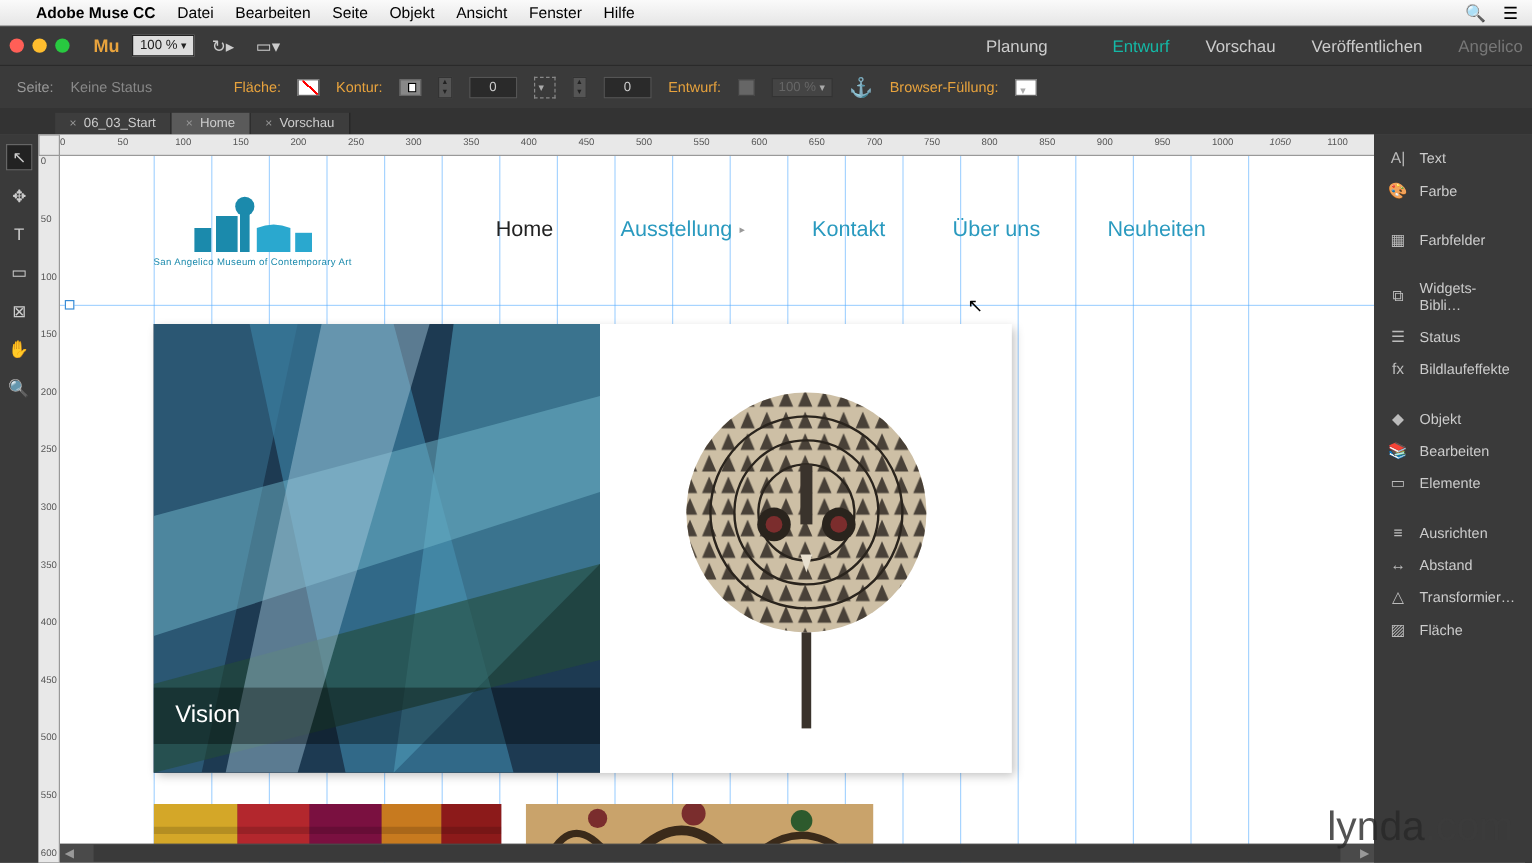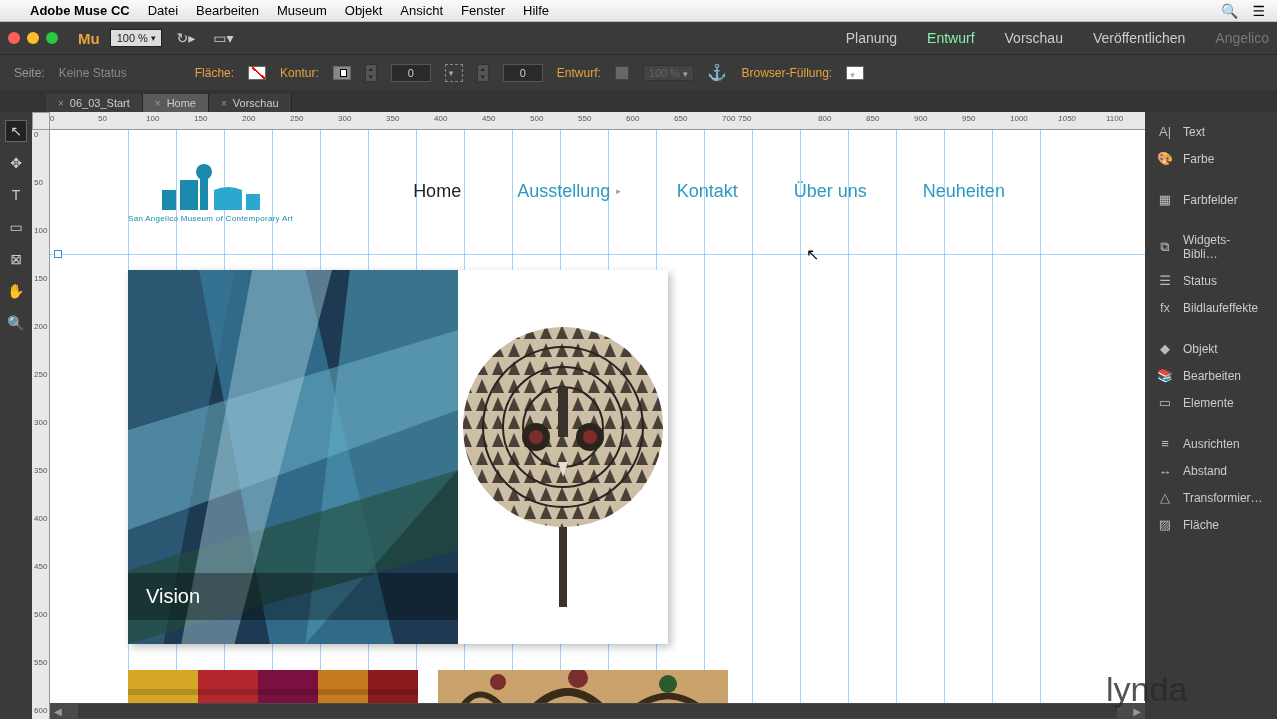--- a/index.html
+++ b/index.html
@@ -15,21 +15,21 @@
 .app-topbar { height: 32px; background: #3a3a3a; display: flex; align-items: center; padding: 0 8px; gap: 10px; }
 .traffic { display: flex; gap: 7px; margin-right: 10px; }
 .tl { width: 12px; height: 12px; border-radius: 50%; }
 .tl.red { background: #ff5f57; } .tl.yellow { background: #ffbd2e; } .tl.green { background: #28c940; }
 .mu-logo { color: #e8a33d; font-weight: bold; font-size: 15px; }
 .zoom-box { background: #ddd; border: 1px solid #222; color: #222; font-size: 11px; padding: 2px 6px; display: flex; align-items: center; gap: 3px; }
 .zoom-box::after { content:"▾"; font-size: 9px; }
 .icon-btn { color: #ccc; font-size: 14px; padding: 0 4px; }
 .mode-tabs { margin-left: auto; display: flex; gap: 30px; font-size: 14px; }
 .mode-tabs span { color: #ccc; }
-.mode-tabs .active { color: #86efac; }
+.mode-tabs .active { color: #14b8a6; margin-left: 24px; }
 .mode-tabs .disabled { color: #777; }
 
 
 .control-bar { height: 36px; background: #3a3a3a; display: flex; align-items: center; padding: 0 14px; gap: 14px; font-size: 12px; color: #999; border-top: 1px solid #2a2a2a; }
 .control-bar .lbl-orange { color: #e8a33d; }
 .swatch { width: 18px; height: 14px; background: #fff; border: 1px solid #666; display: inline-block; vertical-align: middle; position: relative; }
 .swatch.diag::after { content:""; position:absolute; left:0; top:0; right:0; bottom:0; background: linear-gradient(to top right, transparent 45%, red 45%, red 55%, transparent 55%); }
 .swatch.konturbox { background: #888; }
 .swatch.konturbox::after { content:""; position:absolute; left:3px; top:2px; right:3px; bottom:2px; border:1px solid #000; background:#fff; }
 .dd::after { content:"▾"; font-size:9px; margin-left:3px; color:#aaa; }
@@ -72,21 +72,21 @@
 .logo .mark { width: 110px; height: 54px; position: relative; }
 .logo .mark svg { width:100%; height:100%; }
 .logo .name { font-size:27px; letter-spacing:4px; color:#1b8aac; font-weight:400; margin-top:4px; }
 .logo .sub { font-size:8px; color:#1b8aac; letter-spacing:0.3px; }
 .site-nav { margin-left: 120px; display:flex; gap: 56px; font-size:18px; }
 .site-nav a { text-decoration:none; color:#2a9abf; display:flex; align-items:center; gap:6px; }
 .site-nav a.current { color:#222; }
 .site-nav .dd-ind { font-size:9px; color:#999; }
 
 
-.hero-row { position:absolute; top:140px; left:78px; width:540px; height:374px; box-shadow: 3px 3px 8px rgba(0,0,0,0.25); background:#fff; display:flex; }
+.hero-row { position:absolute; top:140px; left:78px; width:715px; height:374px; box-shadow: 3px 3px 8px rgba(0,0,0,0.25); background:#fff; display:flex; }
 .hero-left { width:372px; background: #234; position: relative; overflow:hidden; }
 .hero-left svg { width:100%; height:100%; display:block; }
 .hero-left .caption { position:absolute; left:0; right:0; bottom:24px; background: rgba(0,0,0,0.35); padding:12px 18px; color:#fff; font-size:20px; font-weight:500; }
 .hero-right { flex:1; background:#fff; display:flex; align-items:center; justify-content:center; }
 .hero-right svg { width:210px; height:340px; }
 
 .thumb-row { position:absolute; top:540px; left:78px; display:flex; gap:20px; }
 .thumb { width:290px; height:44px; overflow:hidden; }
 .thumb svg { width:100%; height:100%; }
 
@@ -111,21 +111,21 @@
 .handle { position:absolute; width:8px; height:8px; background:#fff; border:1px solid #3a8dd6; }
 </style>
 </head>
 <body>
 
 <div class="mac-menubar">
   <span class="apple"></span>
   <span class="app-name">Adobe Muse CC</span>
   <span>Datei</span>
   <span>Bearbeiten</span>
-  <span>Museum</span>
+  <span>Seite</span>
   <span>Objekt</span>
   <span>Ansicht</span>
   <span>Fenster</span>
   <span>Hilfe</span>
   <div class="right">
     <span>🔍</span>
     <span>☰</span>
   </div>
 </div>
 
@@ -215,21 +215,21 @@
         <span style="left: 240px;">250</span>
         <span style="left: 288px;">300</span>
         <span style="left: 336px;">350</span>
         <span style="left: 384px;">400</span>
         <span style="left: 432px;">450</span>
         <span style="left: 480px;">500</span>
         <span style="left: 528px;">550</span>
         <span style="left: 576px;">600</span>
         <span style="left: 624px;">650</span>
         <span style="left: 672px; text-align: center;">700</span>
-        <span style="left: 688px;">750</span>
+        <span style="left: 720px;">750</span>
         <span style="left: 768px;">800</span>
         <span style="left: 816px;">850</span>
         <span style="left: 864px;">900</span>
         <span style="left: 912px;">950</span>
         <span style="left: 960px;">1000</span>
         <span style="left: 1008px; font-style: italic;">1050</span>
         <span style="left: 1056px;">1100</span>
       </div>
     <div class="canvas-inner">
       <div class="ruler-v" id="rulerV">

